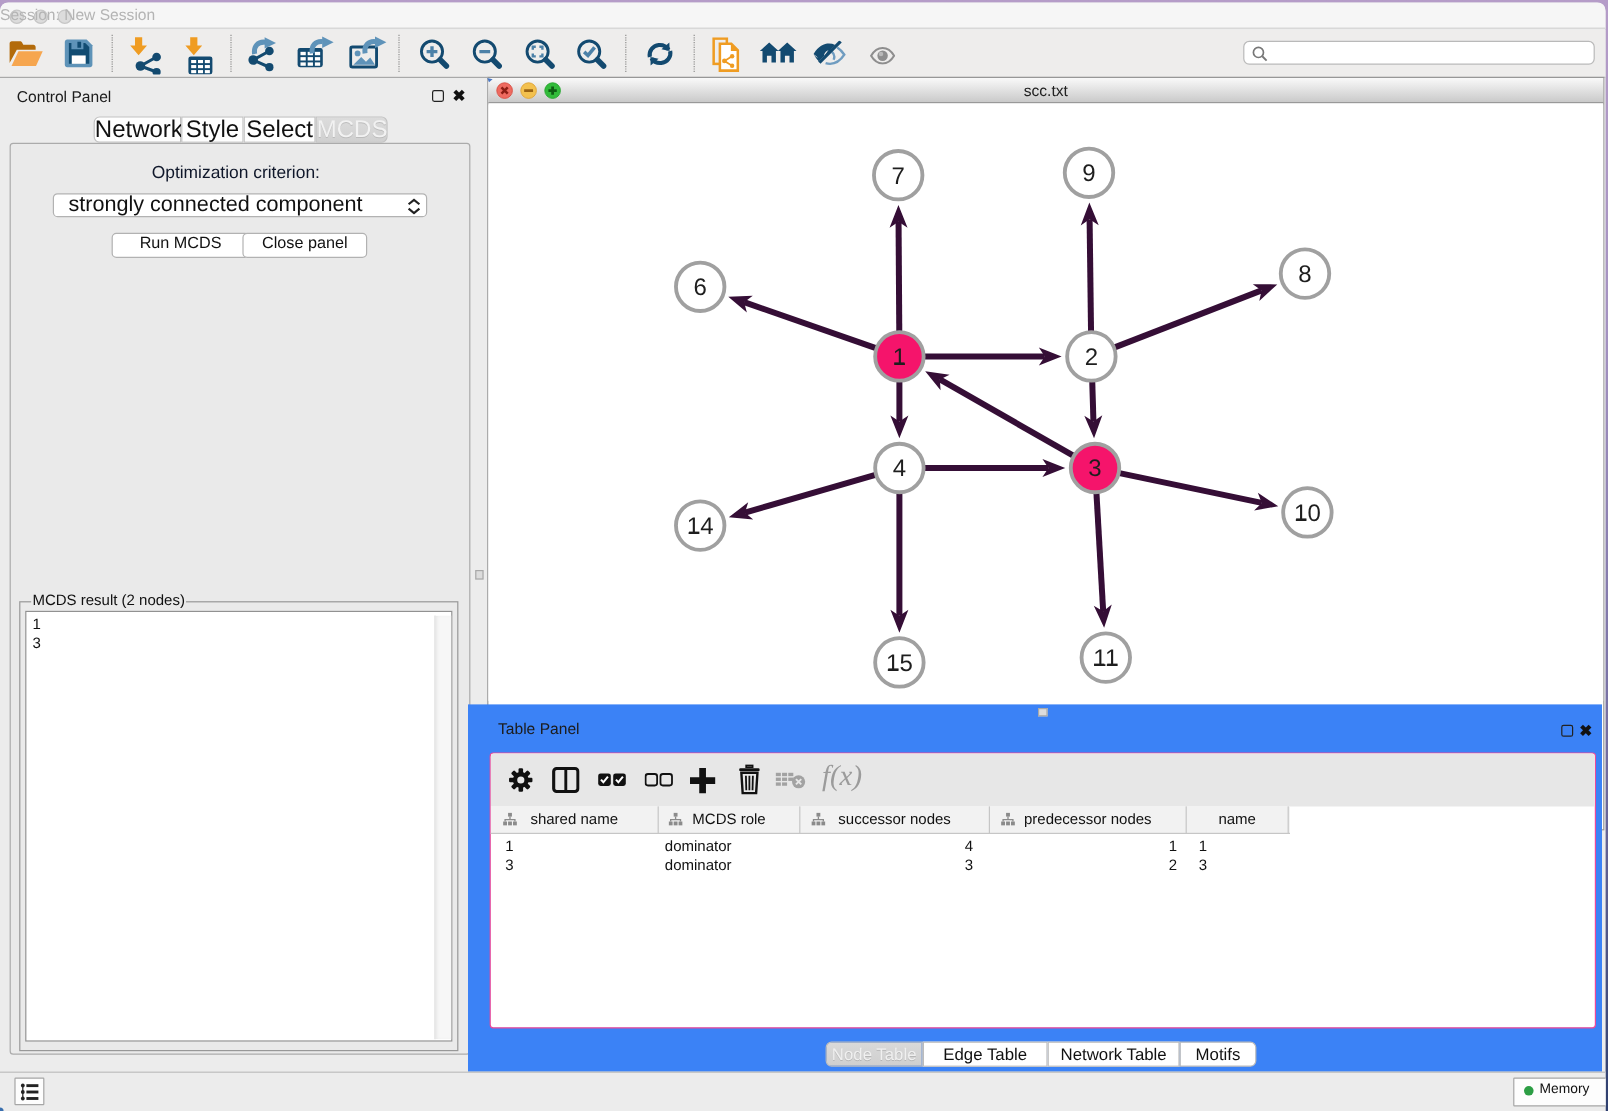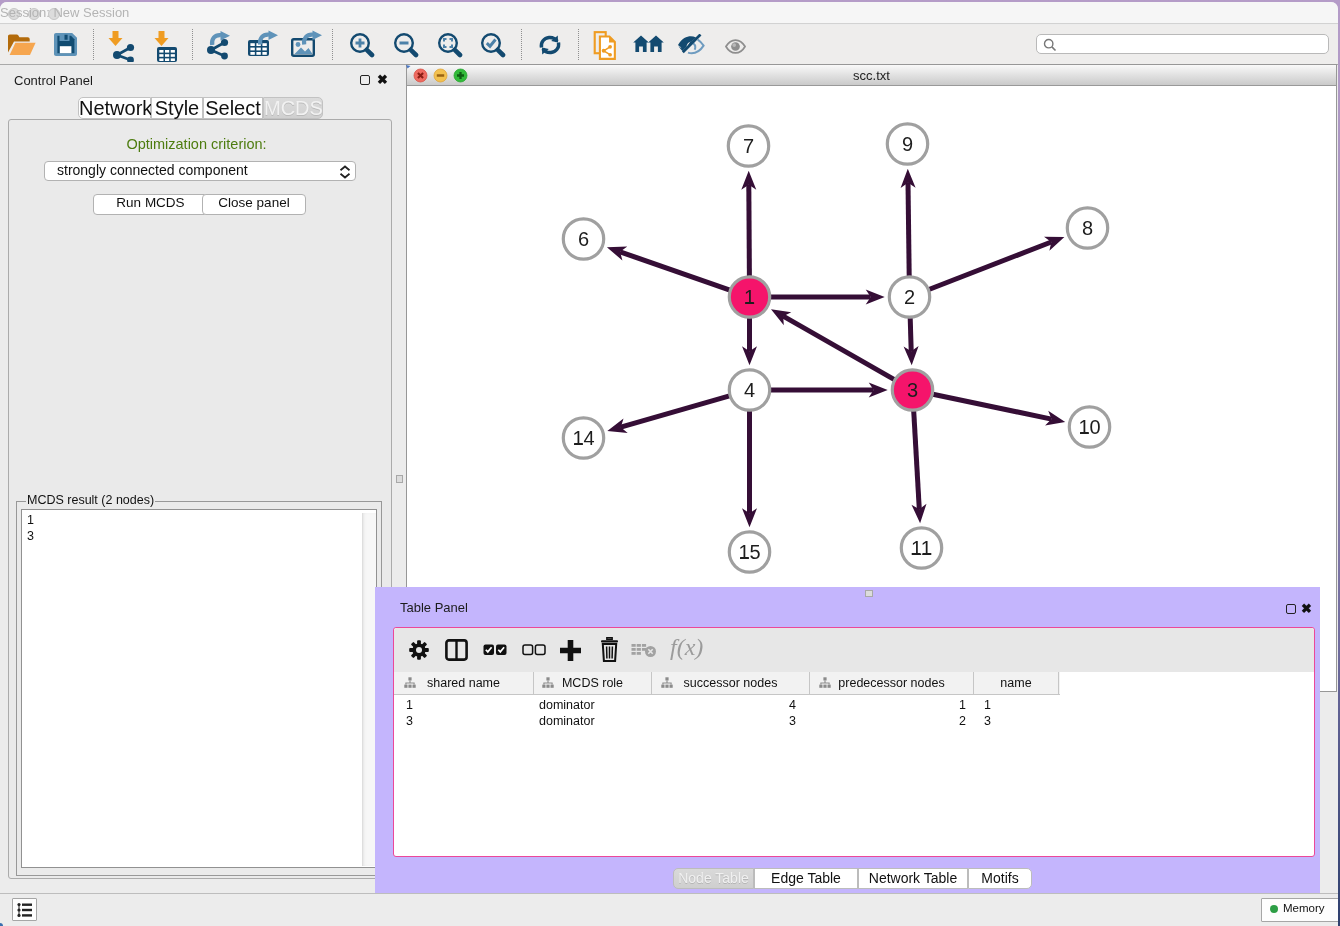--- a/index.html
+++ b/index.html
@@ -18,34 +18,34 @@
 
 .lpanel { position:absolute; left:0; top:64px; width:393px; height:829px; background:#ececec; }
 .lphead { position:absolute; left:0; top:0; width:100%; height:30px; }
 .lphead .t { position:absolute; left:14px; top:7px; font-size:13px; color:#1c1c1c; }
 .icnbox { position:absolute; width:10px; height:10px; border:1.5px solid #222; border-radius:2px; }
 .icnx { position:absolute; font-size:13px; font-weight:bold; color:#111; }
 .tabs { position:absolute; top:31px; left:78px; height:22px; }
 .tab { position:absolute; top:0; height:22px; background:#fefefe; border:1px solid #c2c2c2; font-size:20px; color:#111; text-align:center; line-height:20px; }
 .tabsel { background:linear-gradient(#dcdcdc,#d0d0d0); color:#f2f2f2; text-shadow:0 1px 0 #bbb; }
 .tabpanel { position:absolute; left:8px; top:53px; width:384px; height:760px; background:#eaeaea; border:1px solid #ababab; border-radius:3px; }
-.optlabel { position:absolute; top:70px; left:0; width:100%; text-align:center; font-size:14.5px; color:#4d7c0f; }
-.select { position:absolute; left:44px; top:95px; width:312px; height:20px; background:#fff; border:1px solid #b2b2b2; border-radius:4px; font-size:14px; color:#111; line-height:16px; padding-left:12px; }
+.optlabel { position:absolute; top:70px; left:0; width:100%; text-align:center; font-size:14.5px; color:#0f172a; }
+.select { position:absolute; left:44px; top:95px; width:312px; height:20px; background:#fff; border:1px solid #b2b2b2; border-radius:4px; font-size:18px; color:#111; line-height:16px; padding-left:12px; }
 .btn { position:absolute; top:128px; height:21px; background:#fff; border:1px solid #b2b2b2; border-radius:4px; font-size:13.5px; color:#111; text-align:center; line-height:16px; }
 .fieldset { position:absolute; left:16px; top:435px; width:366px; height:375px; border:1px solid #989898; }
 .legend { position:absolute; left:9px; top:-9px; background:#eaeaea; font-size:12.5px; color:#111; padding:0 1px; }
 .resultarea { position:absolute; left:4px; top:7px; right:4px; bottom:7px; background:#fff; border:1px solid #919191; font-size:12.5px; color:#111; line-height:16px; padding:2px 0 0 5px; }
 .vscroll { position:absolute; top:3px; bottom:1px; right:0; width:14px; background:#f7f7f7; border-left:1px solid #dedede; box-shadow:inset 2px 0 3px -1px #e4e4e4; }
 
 .netframe { position:absolute; left:406px; top:62px; width:931px; height:628px; border:1px solid #979797; background:#fff; }
 .netbar { position:absolute; left:0; top:0; width:100%; height:21px; background:linear-gradient(#f9f9f9,#cacaca); border-bottom:1px solid #999; }
 .nettitle { position:absolute; width:100%; text-align:center; font-size:13px; color:#222; line-height:21px; }
 .canvas { position:absolute; left:0; top:22px; width:929px; height:497px; background:#fff; }
 
-.tpanel { position:absolute; left:375px; top:585px; width:945px; height:308px; background:#c4b5fd; }
+.tpanel { position:absolute; left:390px; top:585px; width:945px; height:308px; background:#3b82f6; }
 .tphead { position:absolute; left:25px; top:13px; font-size:13px; color:#1c1c1c; }
 .tcontainer { position:absolute; left:18px; top:40px; width:922px; height:230px; background:#fff; border:1px solid #ec4899; border-radius:3px; }
 .ttoolbar { position:absolute; left:0; top:0; width:100%; height:44px; background:#e7e7e7; border-radius:3px 3px 0 0; }
 .thead { position:absolute; left:0; top:44px; height:23px; background:#f2f2f2; border-bottom:1px solid #c6c6c6; font-size:12.5px; color:#111; }
 .thcell { position:absolute; top:0; height:23px; border-right:1px solid #c6c6c6; text-align:center; line-height:22px; }
 .trow { position:absolute; font-size:12.5px; color:#111; height:16px; line-height:16px; }
 .treei { position:absolute; top:5px; }
 .btabs { position:absolute; top:281px; height:21px; }
 .btab { position:absolute; top:0; height:21px; background:#fff; border:1px solid #bcbcbc; text-align:center; line-height:18px; color:#111; font-size:14px; }
 

